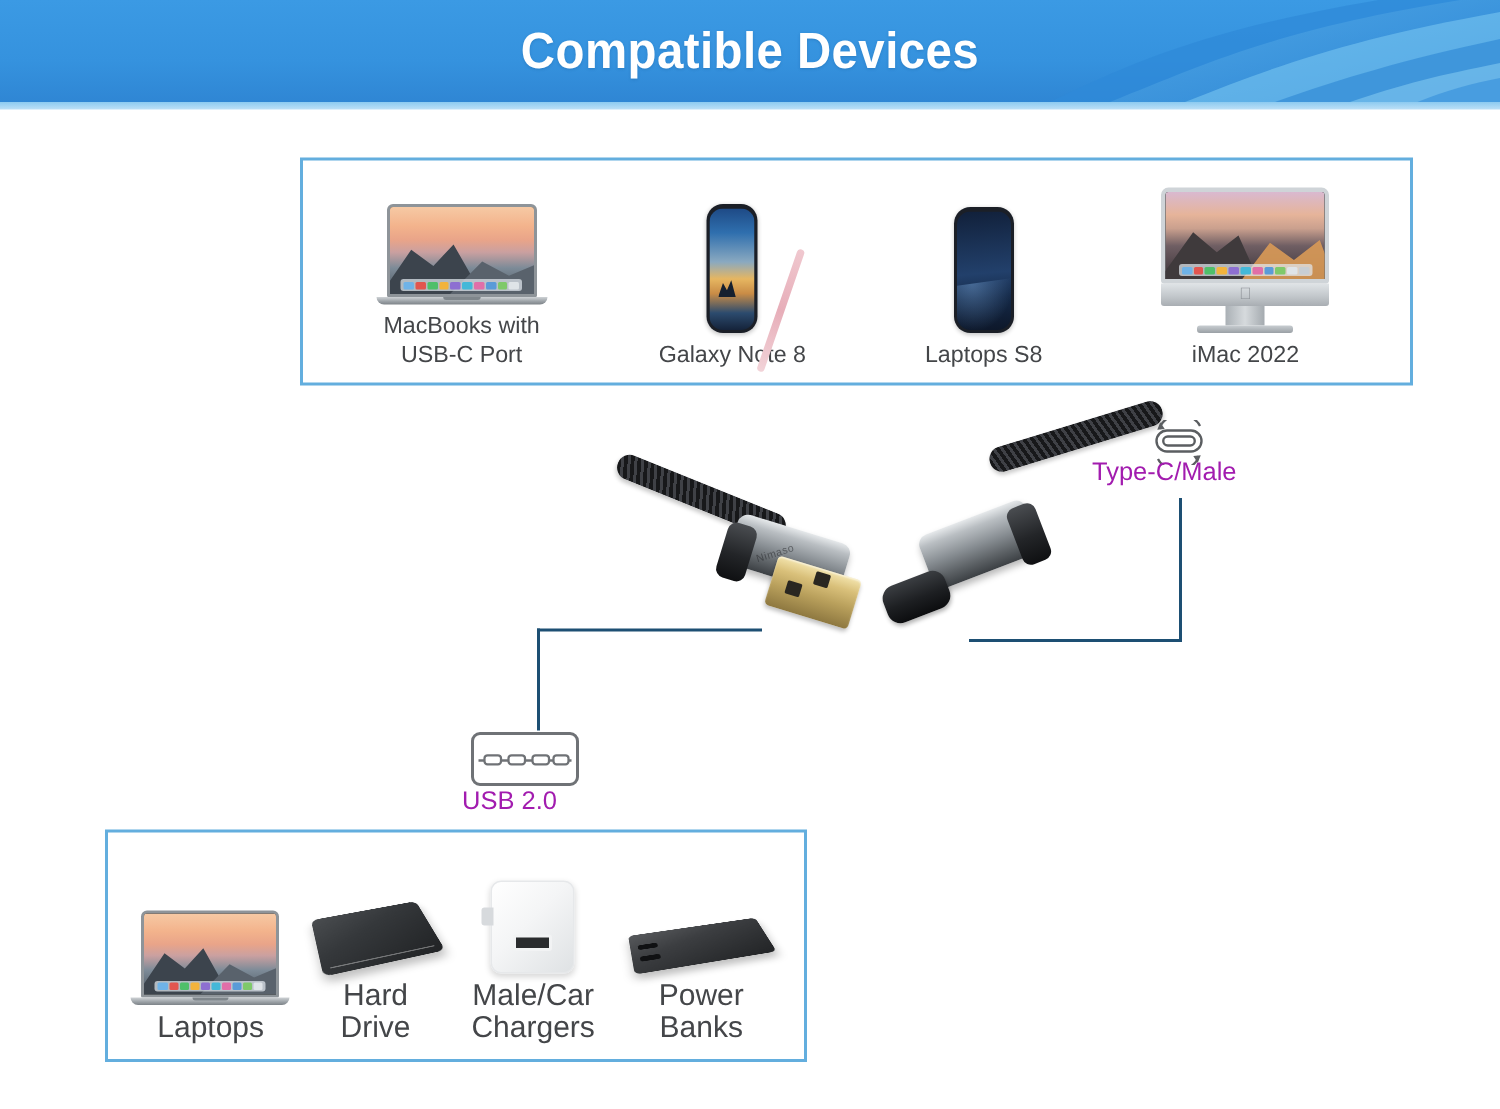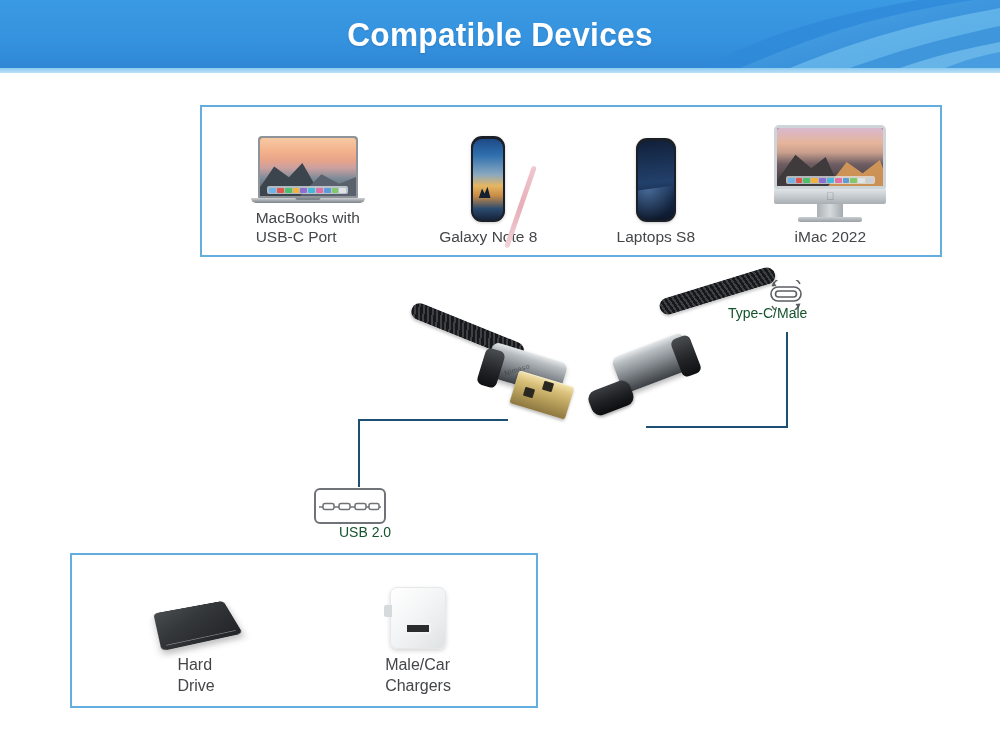--- a/index.html
+++ b/index.html
@@ -63,23 +63,24 @@
   }
   .dev-art {
     display: flex; align-items: flex-end; justify-content: center;
     position: relative;
   }
   .dev-label {
     margin-top: 5px;
     color: #444649;
     font-size: 15.5px;
     line-height: 19px;
+    text-align: center;
     white-space: pre-line;
   }
-  #bottom-box .dev-label { font-size: 16px; line-height: 21px; }
+  #bottom-box .dev-label { font-size: 20px; line-height: 21px; }
 
   
   .mb { position: relative; }
   .mb-lid {
     border: 2.5px solid #8e9499;
     border-radius: 4px 4px 1px 1px;
     background: #2b2b2b;
     overflow: hidden;
     position: relative;
   }
@@ -302,22 +303,22 @@
     font-size: 7px;
     letter-spacing: 0.4px;
     transform: rotate(-17deg);
     white-space: nowrap;
   }
 
   
   .leader { position: absolute; background: #1d4f73; }
   .callout-label {
     position: absolute;
-    color: #14532d;
-    font-size: 14px;
+    color: #a21caf;
+    font-size: 17px;
     white-space: nowrap;
   }
   .icon-typec {
     position: absolute;
     width: 58px; height: 30px;
   }
   .icon-usb {
     position: absolute;
     width: 74px; height: 38px;
   }
@@ -472,43 +473,80 @@
 <div class="icon-usb" style="left:313px; top:487px;">
   <svg width="74" height="38" viewBox="0 0 74 38">
     <rect x="2" y="2" width="70" height="34" rx="5" ry="5" fill="#ffffff" stroke="#6f7276" stroke-width="2"></rect>
     <line x1="6" y1="20" x2="68" y2="20" stroke="#6f7276" stroke-width="1.6"></line>
     <rect x="10" y="16.5" width="11" height="6" rx="2" ry="2" fill="#ffffff" stroke="#6f7276" stroke-width="1.5"></rect>
     <rect x="26" y="16.5" width="11" height="6" rx="2" ry="2" fill="#ffffff" stroke="#6f7276" stroke-width="1.5"></rect>
     <rect x="42" y="16.5" width="11" height="6" rx="2" ry="2" fill="#ffffff" stroke="#6f7276" stroke-width="1.5"></rect>
     <rect x="56" y="16.5" width="10" height="6" rx="2" ry="2" fill="#ffffff" stroke="#6f7276" stroke-width="1.5"></rect>
   </svg>
 </div>
-<div class="callout-label" style="left:308px; top:524px;margin-left:31px;">USB 2.0</div>
+<div class="callout-label" style="left:308px; top:524px;">USB 2.0</div>
 
 <div class="leader" style="left:358px; top:419px; width:150px; height:2px;"></div>
 <div class="leader" style="left:358px; top:419px; width:2px; height:68px;"></div>
 
 <div class="device-box" id="bottom-box">
   <div class="devrow" style="padding: 0 10px 10px 10px; box-sizing:border-box;">
 
+    <div class="dev">
+      <div class="dev-art">
+        <div class="mb" style="width:92px;">
+          <div class="mb-lid" style="height:54px;">
+            <div class="mb-screen">
+                <div class="wall-yose"></div>
+              <div class="dock">
+                <i style="background:#6fb3e8"></i>
+                  <i style="background:#e2554f"></i>
+                  <i style="background:#4fbf6a"></i>
+                <i style="background:#f2b33c"></i>
+                  <i style="background:#8d6fd1"></i>
+                  <i style="background:#44b8d8"></i>
+                <i style="background:#e06fa8"></i>
+                  <i style="background:#5a9bd8"></i>
+                  <i style="background:#7fc96a"></i>
+                <i style="background:#dfe4e8"></i>
+              </div>
+            </div>
+          </div>
+          <div class="mb-base">
+              <div class="mb-notch"></div>
+            </div>
+        </div>
+      </div>
+      <div class="dev-label">Laptops</div>
+    </div>
 
     <div class="dev">
       <div class="dev-art" style="height:62px;">
         <div class="hdd"></div>
       </div>
       <div class="dev-label">Hard
 Drive</div>
     </div>
 
     <div class="dev">
       <div class="dev-art" style="height:66px;">
         <div class="charger">
             <span class="prong"></span>
             <span class="port"></span>
           </div>
       </div>
       <div class="dev-label">Male/Car
 Chargers</div>
     </div>
 
+    <div class="dev">
+      <div class="dev-art" style="height:58px;">
+        <div class="pbank">
+            <span class="pp a"></span>
+            <span class="pp b"></span>
+          </div>
+      </div>
+      <div class="dev-label">Power
+Banks</div>
+    </div>
 
   </div>
 </div>
 
 </body></html>

